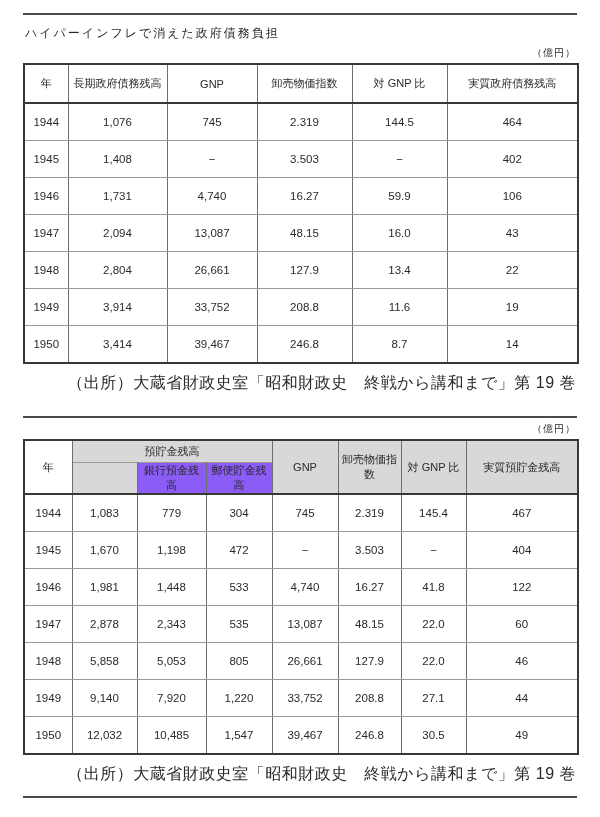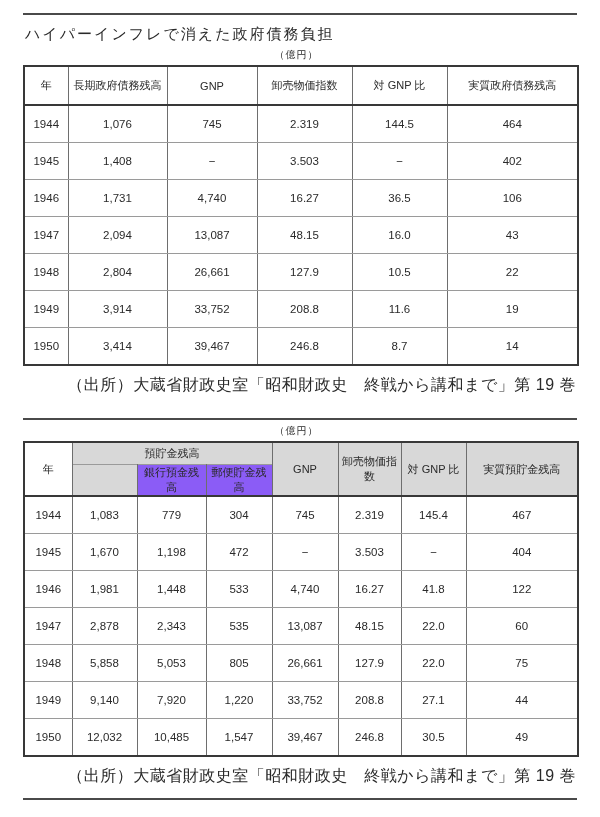--- a/index.html
+++ b/index.html
@@ -15,30 +15,30 @@
   }
   .rule {
     height: 0;
     border-top: 2px solid #4a4a4a;
   }
   .rule-top { margin-top: 13px; }
   .rule-mid { margin-top: 22px; }
   .rule-bottom { margin-top: 11px; }
   .section-title {
     margin: 10px 0 0 2px;
-    font-size: 15px;
+    font-size: 12px;
     font-weight: normal;
     letter-spacing: 2px;
     color: #2a2a2a;
   }
   .unit-label {
-    text-align: center;
+    text-align: right;
     font-size: 10px;
     letter-spacing: 1px;
-    margin: 4px 7px 3px 0;
+    margin: 4px 1px 3px 0;
     color: #2a2a2a;
   }
   table.data-table {
     border-collapse: collapse;
     table-layout: fixed;
     width: 554px;
     border: 2px solid #383838;
   }
   table.data-table th,
   table.data-table td {
@@ -123,37 +123,37 @@
             <td>−</td>
             <td>3.503</td>
             <td>−</td>
             <td>402</td>
           </tr>
           <tr>
             <td>1946</td>
             <td>1,731</td>
             <td>4,740</td>
             <td>16.27</td>
-            <td>36.5</td>
+            <td>59.9</td>
             <td>106</td>
           </tr>
           <tr>
             <td>1947</td>
             <td>2,094</td>
             <td>13,087</td>
             <td>48.15</td>
             <td>16.0</td>
             <td>43</td>
           </tr>
           <tr>
             <td>1948</td>
             <td>2,804</td>
             <td>26,661</td>
             <td>127.9</td>
-            <td>10.5</td>
+            <td>13.4</td>
             <td>22</td>
           </tr>
           <tr>
             <td>1949</td>
             <td>3,914</td>
             <td>33,752</td>
             <td>208.8</td>
             <td>11.6</td>
             <td>19</td>
           </tr>
@@ -244,21 +244,21 @@
             <td>60</td>
           </tr>
           <tr>
             <td>1948</td>
             <td>5,858</td>
             <td>5,053</td>
             <td>805</td>
             <td>26,661</td>
             <td>127.9</td>
             <td>22.0</td>
-            <td>75</td>
+            <td>46</td>
           </tr>
           <tr>
             <td>1949</td>
             <td>9,140</td>
             <td>7,920</td>
             <td>1,220</td>
             <td>33,752</td>
             <td>208.8</td>
             <td>27.1</td>
             <td>44</td>

